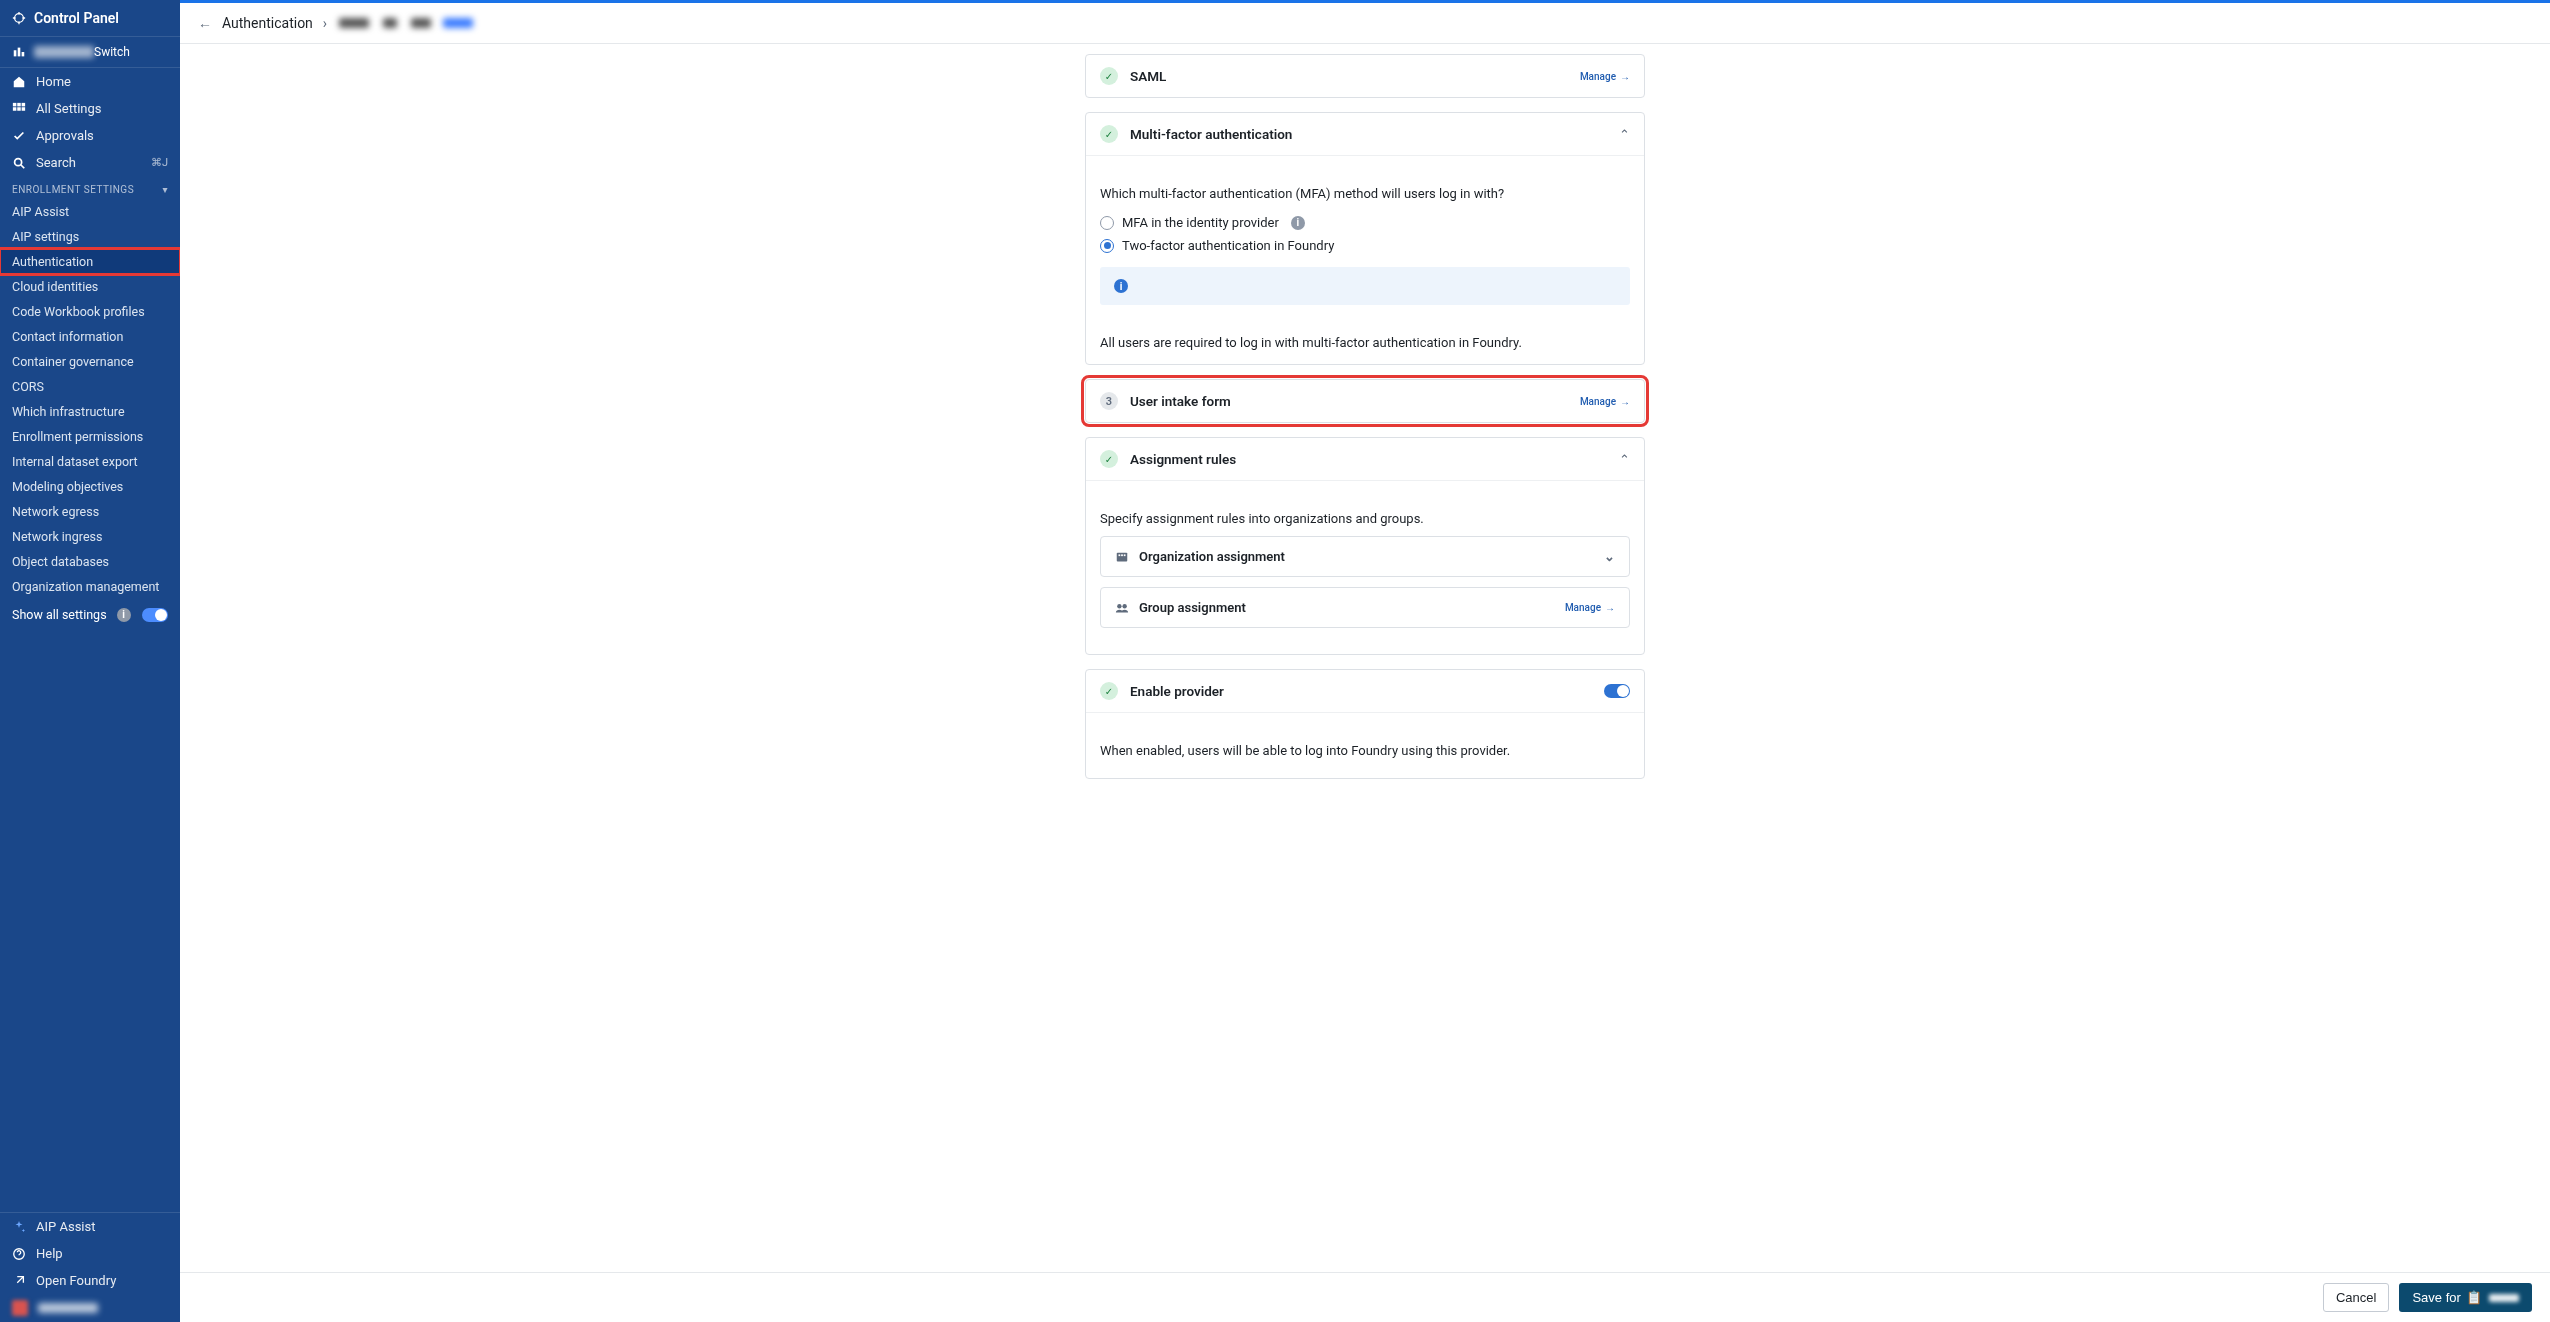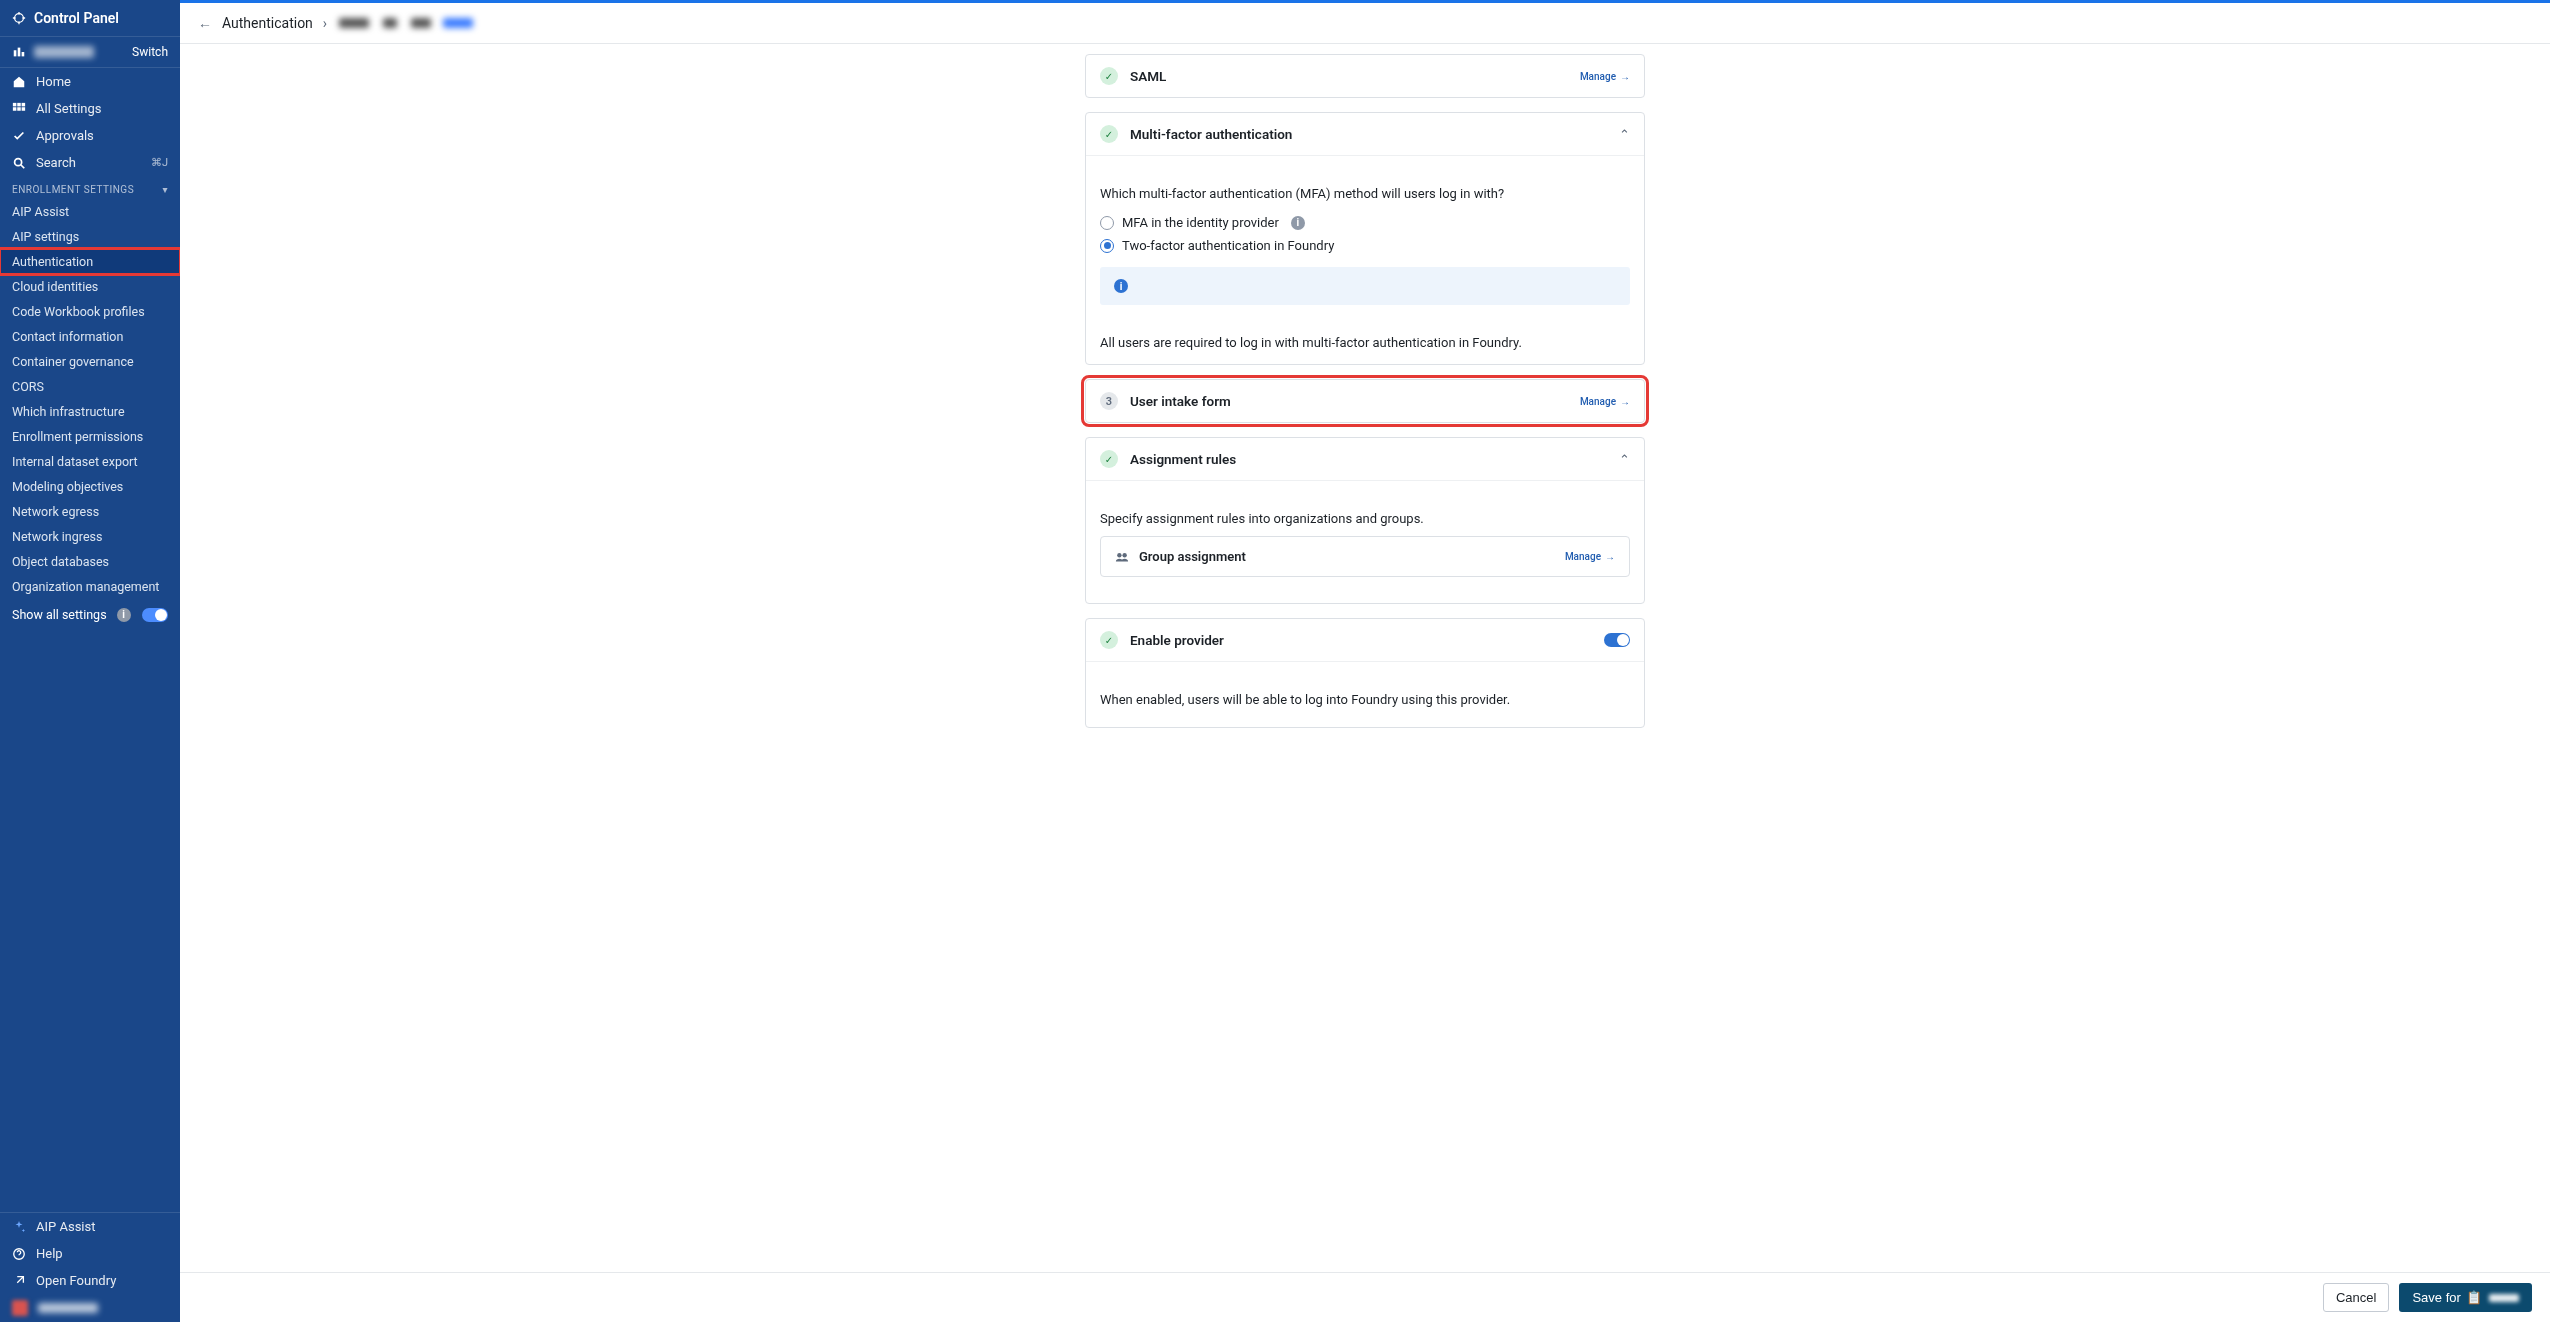--- a/index.html
+++ b/index.html
@@ -2,21 +2,21 @@
 <html><head>
 <meta charset="utf-8">
 <style>
 * { box-sizing: border-box; margin: 0; padding: 0; }
 body { font-family: -apple-system, BlinkMacSystemFont, "Segoe UI", Roboto, sans-serif; font-size: 13px; color: #1c2127; background: #f6f7f9; overflow: hidden; }
 .app { display: flex; height: 100vh; width: 100vw; }
 
 
 .sidebar { width: 180px; background: #1a4789; color: #fff; display: flex; flex-direction: column; flex-shrink: 0; }
 .sidebar-header { display: flex; align-items: center; gap: 8px; padding: 10px 12px; border-bottom: 1px solid rgba(255,255,255,0.12); font-weight: 600; font-size: 14px; }
-.sidebar-switch { display: flex; align-items: center; justify-content: space-between; padding: 8px 12px; border-bottom: 1px solid rgba(255,255,255,0.12); font-size: 12px; }
+.sidebar-switch { display: flex; align-items: center; justify-content: flex-start; padding: 8px 12px; border-bottom: 1px solid rgba(255,255,255,0.12); font-size: 12px; }
 .sidebar-switch .blur { filter: blur(3px); background: rgba(255,255,255,0.6); height: 12px; width: 60px; border-radius: 2px; }
 .nav-item { display: flex; align-items: center; gap: 10px; padding: 6px 12px; font-size: 13px; cursor: pointer; color: #e8ecf2; }
 .nav-item .shortcut { margin-left: auto; opacity: 0.7; font-size: 11px; }
 .nav-section { padding: 8px 12px 4px; font-size: 10px; letter-spacing: 0.5px; color: rgba(255,255,255,0.65); display:flex; justify-content: space-between; align-items:center; }
 .sub-item { padding: 5px 12px 5px 12px; font-size: 12.5px; cursor: pointer; color: #dbe4f0; }
 .sub-item.active { background: #103a7a; }
 .highlight-red { outline: 3px solid #e53935; outline-offset: -1px; }
 .sidebar-bottom { margin-top: auto; border-top: 1px solid rgba(255,255,255,0.12); }
 .toggle-row { display:flex; align-items:center; justify-content:space-between; padding: 8px 12px; font-size: 12.5px; }
 .toggle { width: 26px; height: 14px; background: #4c8dff; border-radius: 8px; position: relative; }
@@ -265,20 +265,34 @@
             <span class="status-badge status-check">✓</span>
             <span class="card-title">Assignment rules</span>
             <span class="chevron">⌃</span>
           </div>
           <div class="card-body">
             <div class="prompt-text">Specify assignment rules into organizations and groups.</div>
             <div class="sub-card">
               <div class="sub-card-head">
                 <span class="icon">
                     <svg viewBox="0 0 16 16" width="16" height="16" fill="#5f6b7c">
+                      <rect x="2" y="3" width="12" height="10" rx="1"></rect>
+                      <rect x="4" y="5" width="2" height="2" fill="#fff"></rect>
+                      <rect x="7" y="5" width="2" height="2" fill="#fff"></rect>
+                      <rect x="10" y="5" width="2" height="2" fill="#fff"></rect>
+                    </svg>
+                  </span>
+                <span class="grow">Organization assignment</span>
+                <span class="chevron">⌄</span>
+              </div>
+            </div>
+            <div class="sub-card">
+              <div class="sub-card-head">
+                <span class="icon">
+                    <svg viewBox="0 0 16 16" width="16" height="16" fill="#5f6b7c">
                       <circle cx="5" cy="6" r="2.5"></circle>
                       <circle cx="11" cy="6" r="2.5"></circle>
                       <path d="M1 13c0-2 2-3 4-3s4 1 4 3M7 13c0-2 2-3 4-3s4 1 4 3"></path>
                     </svg>
                   </span>
                 <span class="grow">Group assignment</span>
                 <span class="manage-link">
                   <span>Manage</span>
                   <span>→</span>
                 </span>

